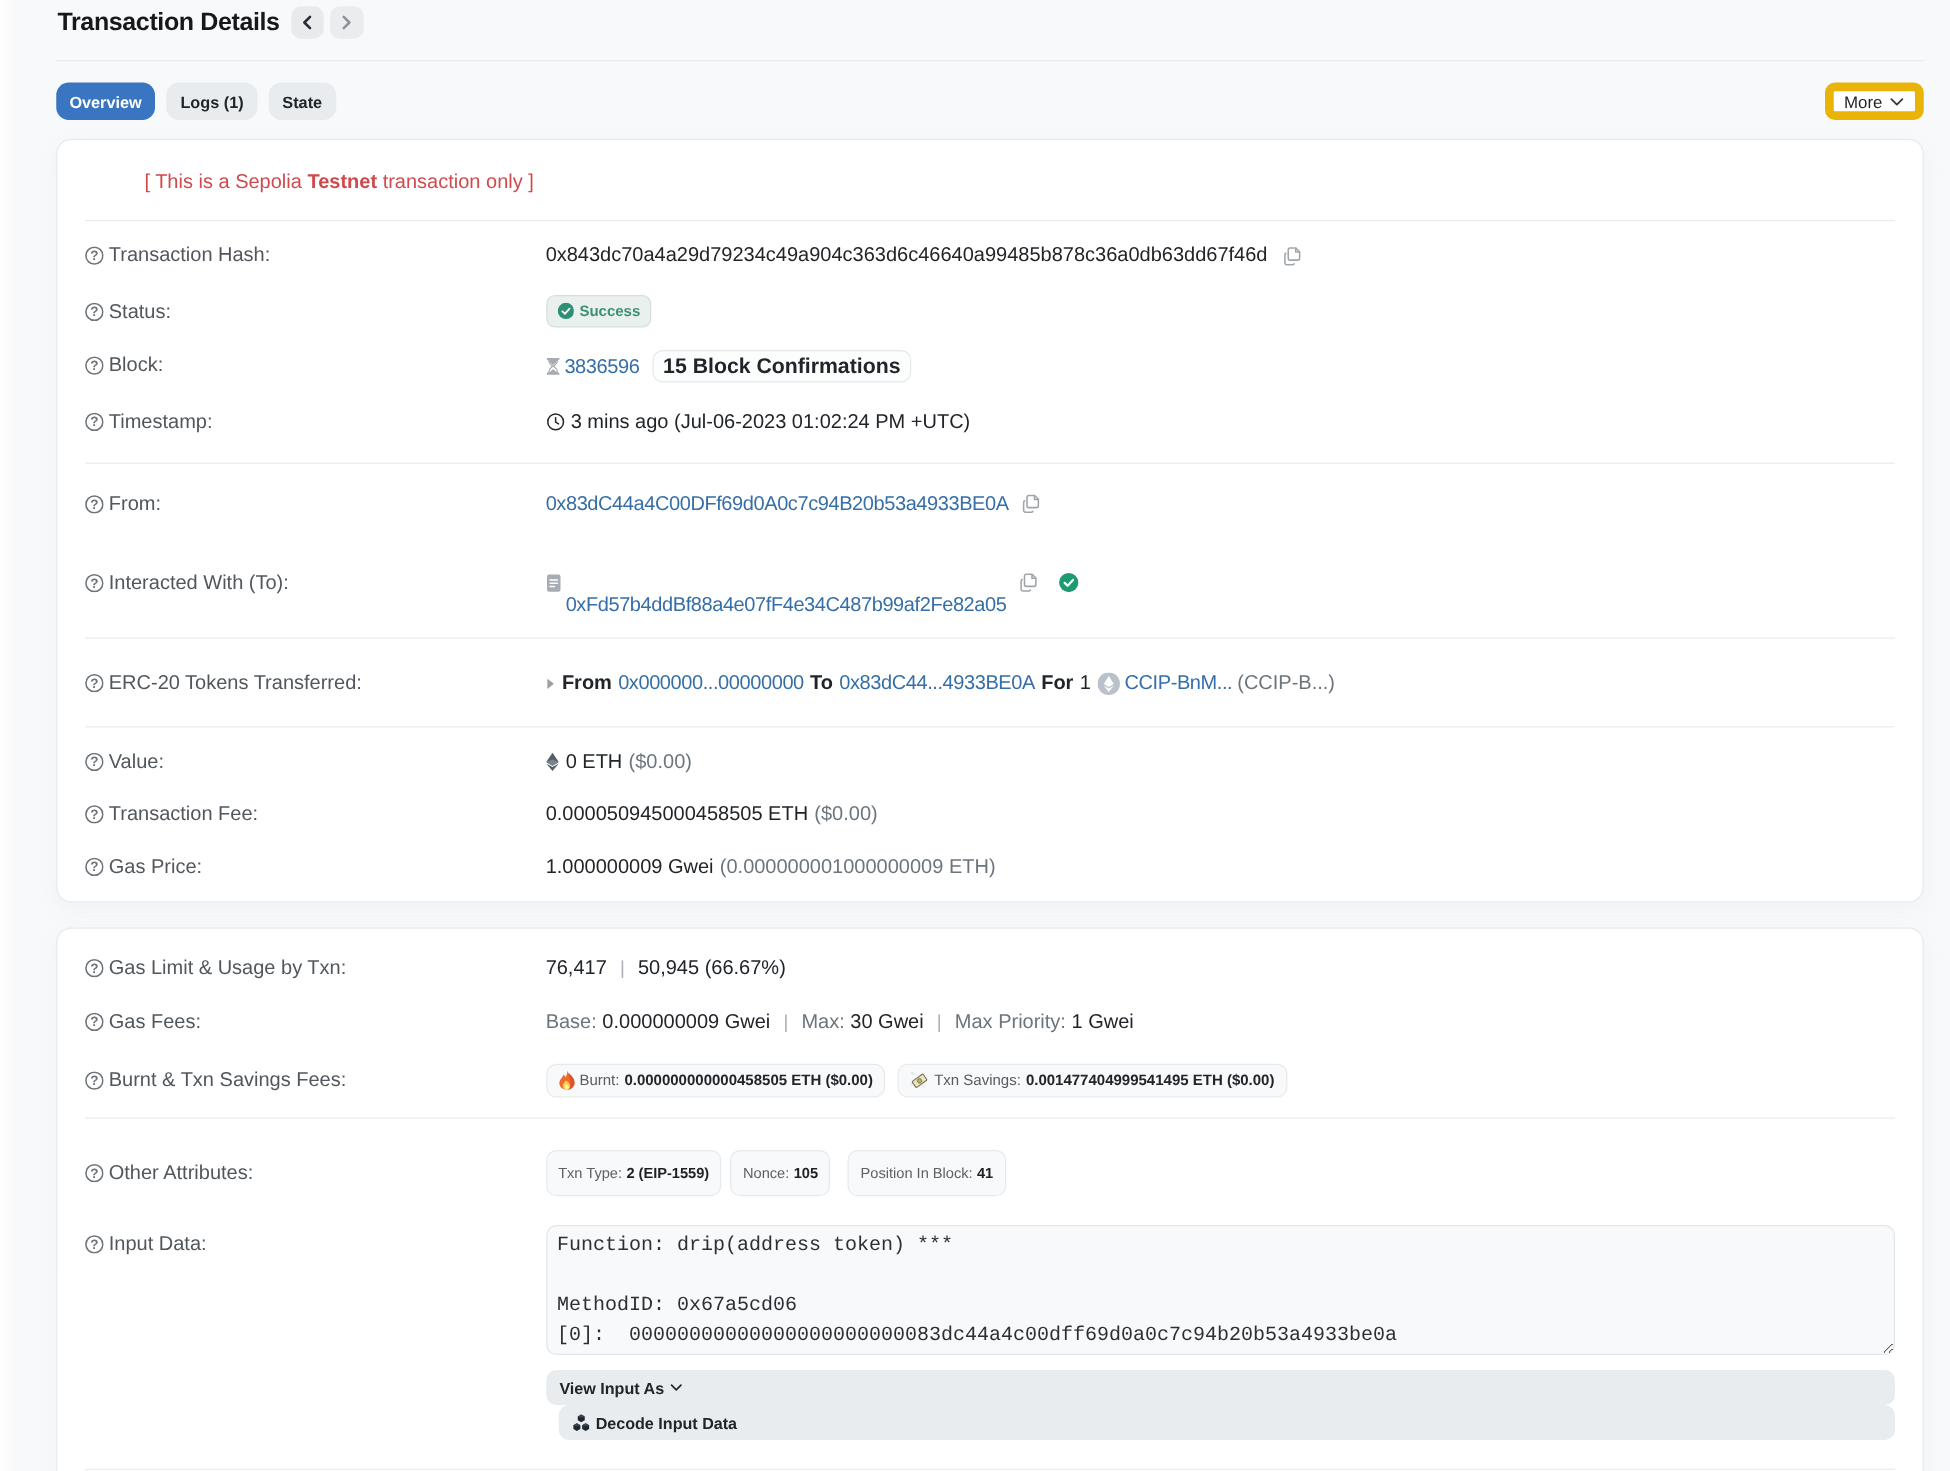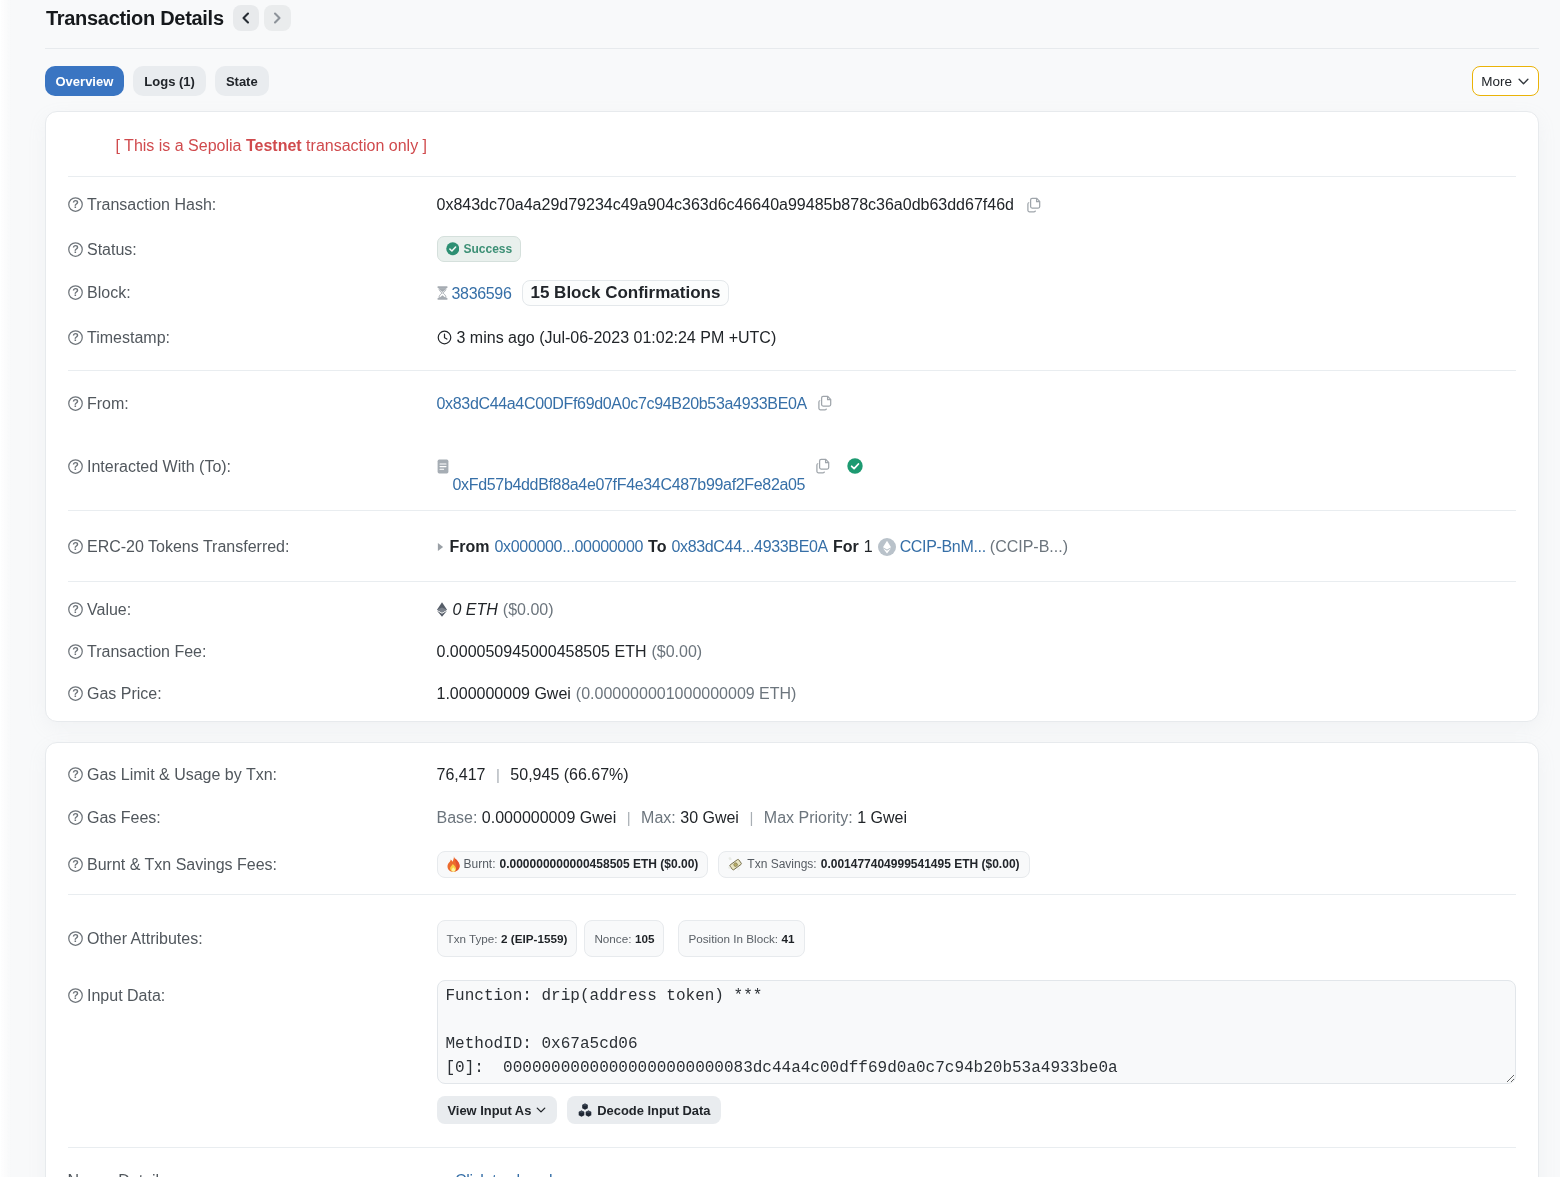--- a/index.html
+++ b/index.html
@@ -8,21 +8,21 @@
 .page { margin-left:44.5px; width:1494px; }
 .hd { display:flex; align-items:center; padding-top:4px; height:32px; }
 .hd h1 { font-size:20px; font-weight:700; color:#16191c; letter-spacing:-0.3px; padding-left:1.5px; }
 .navbtn { width:26.5px; height:26px; border-radius:8px; display:flex; align-items:center; justify-content:center; }
 .navbtn.prev { background:#e8eaec; margin-left:9px; }
 .navbtn.next { background:#eaeced; margin-left:5px; }
 .hd-hr { border:0; border-top:1px solid #e7eaed; margin-top:16px; }
 .tabs { display:flex; align-items:center; margin-top:17px; height:30px; }
 .tab { height:30px; border-radius:10px; padding:0 11px; display:flex; align-items:center; font-size:13px; font-weight:700; color:#21252a; background:#e9ecef; margin-right:9px; }
 .tab.active { background:#3a75c2; color:#fff; }
-.morebtn { margin-left:auto; height:30px; background:#fff; border:1px solid #eab308; border-radius:8px; display:flex; align-items:center; padding:0 8.5px; font-size:13.5px; font-weight:400; color:#21252a; gap:6px; }
+.morebtn { margin-left:auto; height:30px; background:#fff; border:7px solid #eab308; border-radius:8px; display:flex; align-items:center; padding:0 8.5px; font-size:13.5px; font-weight:400; color:#21252a; gap:6px; }
 .card { background:#fff; border:1px solid #e7eaed; border-radius:12px; box-shadow:0 6px 18px rgba(180,190,200,0.10); padding:0 22px; }
 .c1 { margin-top:15px; padding-top:23px; padding-bottom:9px; }
 .c2 { margin-top:20px; padding-top:0; padding-bottom:13px; }
 .notice { color:#d04a4d; font-size:16px; line-height:21px;padding-left:48px; }
 hr.sep { border:0; border-top:1px solid #e9edf0; }
 .row { display:flex; align-items:center; padding:10.5px 0; line-height:21px; }
 .lbl { flex:0 0 369px; color:#51575d; display:flex; align-items:center; }
 .lbl .q { margin-right:4.5px; }
 .val { flex:1; display:flex; align-items:center; min-width:0; }
 .q { width:15px; height:15px; flex:0 0 15px; }
@@ -219,21 +219,21 @@
             </svg>
           </span>Value:</div>
       <div class="val">
           <svg width="10" height="15" viewBox="0 0 11 16">
             <g fill="#555d68">
               <path d="M5.5 0 0 8.2l5.5 3.2L11 8.2z"></path>
               <path d="M5.5 12.6 0 9.4 5.5 16 11 9.4z"></path>
             </g>
             <path d="M5.5 5.8 0 8.2l5.5 3.2L11 8.2z" fill="#7c838d"></path>
           </svg>
-          <span style="margin-left:6px;font-style:italic;">0 ETH</span>
+          <span style="margin-left:6px;">0 ETH</span>
           <span class="grey" style="margin-left:5px;">($0.00)</span>
         </div>
     </div>
     <div class="row">
       <div class="lbl"><span class="q">
             <svg class="q" width="15" height="15" viewBox="0 0 15 15">
               <circle cx="7.5" cy="7.5" r="6.75" fill="none" stroke="#6e747a" stroke-width="1.25"></circle>
               <text x="7.5" y="11.2" text-anchor="middle" font-size="10.8" font-weight="700" fill="#6e747a" font-family="Liberation Sans">?</text>
             </svg>
           </span>Transaction Fee:</div>
@@ -313,21 +313,21 @@
             <svg class="q" width="15" height="15" viewBox="0 0 15 15">
               <circle cx="7.5" cy="7.5" r="6.75" fill="none" stroke="#6e747a" stroke-width="1.25"></circle>
               <text x="7.5" y="11.2" text-anchor="middle" font-size="10.8" font-weight="700" fill="#6e747a" font-family="Liberation Sans">?</text>
             </svg>
           </span>Input Data:</div>
       <div class="val" style="display:block;">
         <textarea class="ta" readonly="" style="">Function: drip(address token) ***
 
 MethodID: 0x67a5cd06
 [0]:  00000000000000000000000083dc44a4c00dff69d0a0c7c94b20b53a4933be0a</textarea>
-        <div style="display:flex; margin-top:12px;">
+        <div style="display:flex; margin-top:12px;flex-direction:column;">
           <span class="btn">View Input As <svg width="10" height="6" viewBox="0 0 12 8" fill="none" stroke="#21252a" stroke-width="1.8" stroke-linecap="round" stroke-linejoin="round">
                 <path d="M1 1.5 6 6.5 11 1.5"></path>
               </svg></span>
           <span class="btn" style="margin-left:10px;"><svg width="14" height="14" viewBox="0 0 16 16" fill="#1f2733">
                 <path d="M8 0.6 11.2 2.4v3.6L8 7.8 4.8 6V2.4z"></path>
                 <path d="M4 8.6 7.2 10.4v3.6L4 15.8 0.8 14V10.4z"></path>
                 <path d="M12 8.6 15.2 10.4v3.6L12 15.8 8.8 14V10.4z"></path>
                 <path d="M8 3.4 11.2 2.4 8 0.6 4.8 2.4z" fill="#3c4654"></path>
                 <path d="M4 11.4 7.2 10.4 4 8.6 0.8 10.4z" fill="#3c4654"></path>
                 <path d="M12 11.4 15.2 10.4 12 8.6 8.8 10.4z" fill="#3c4654"></path>

